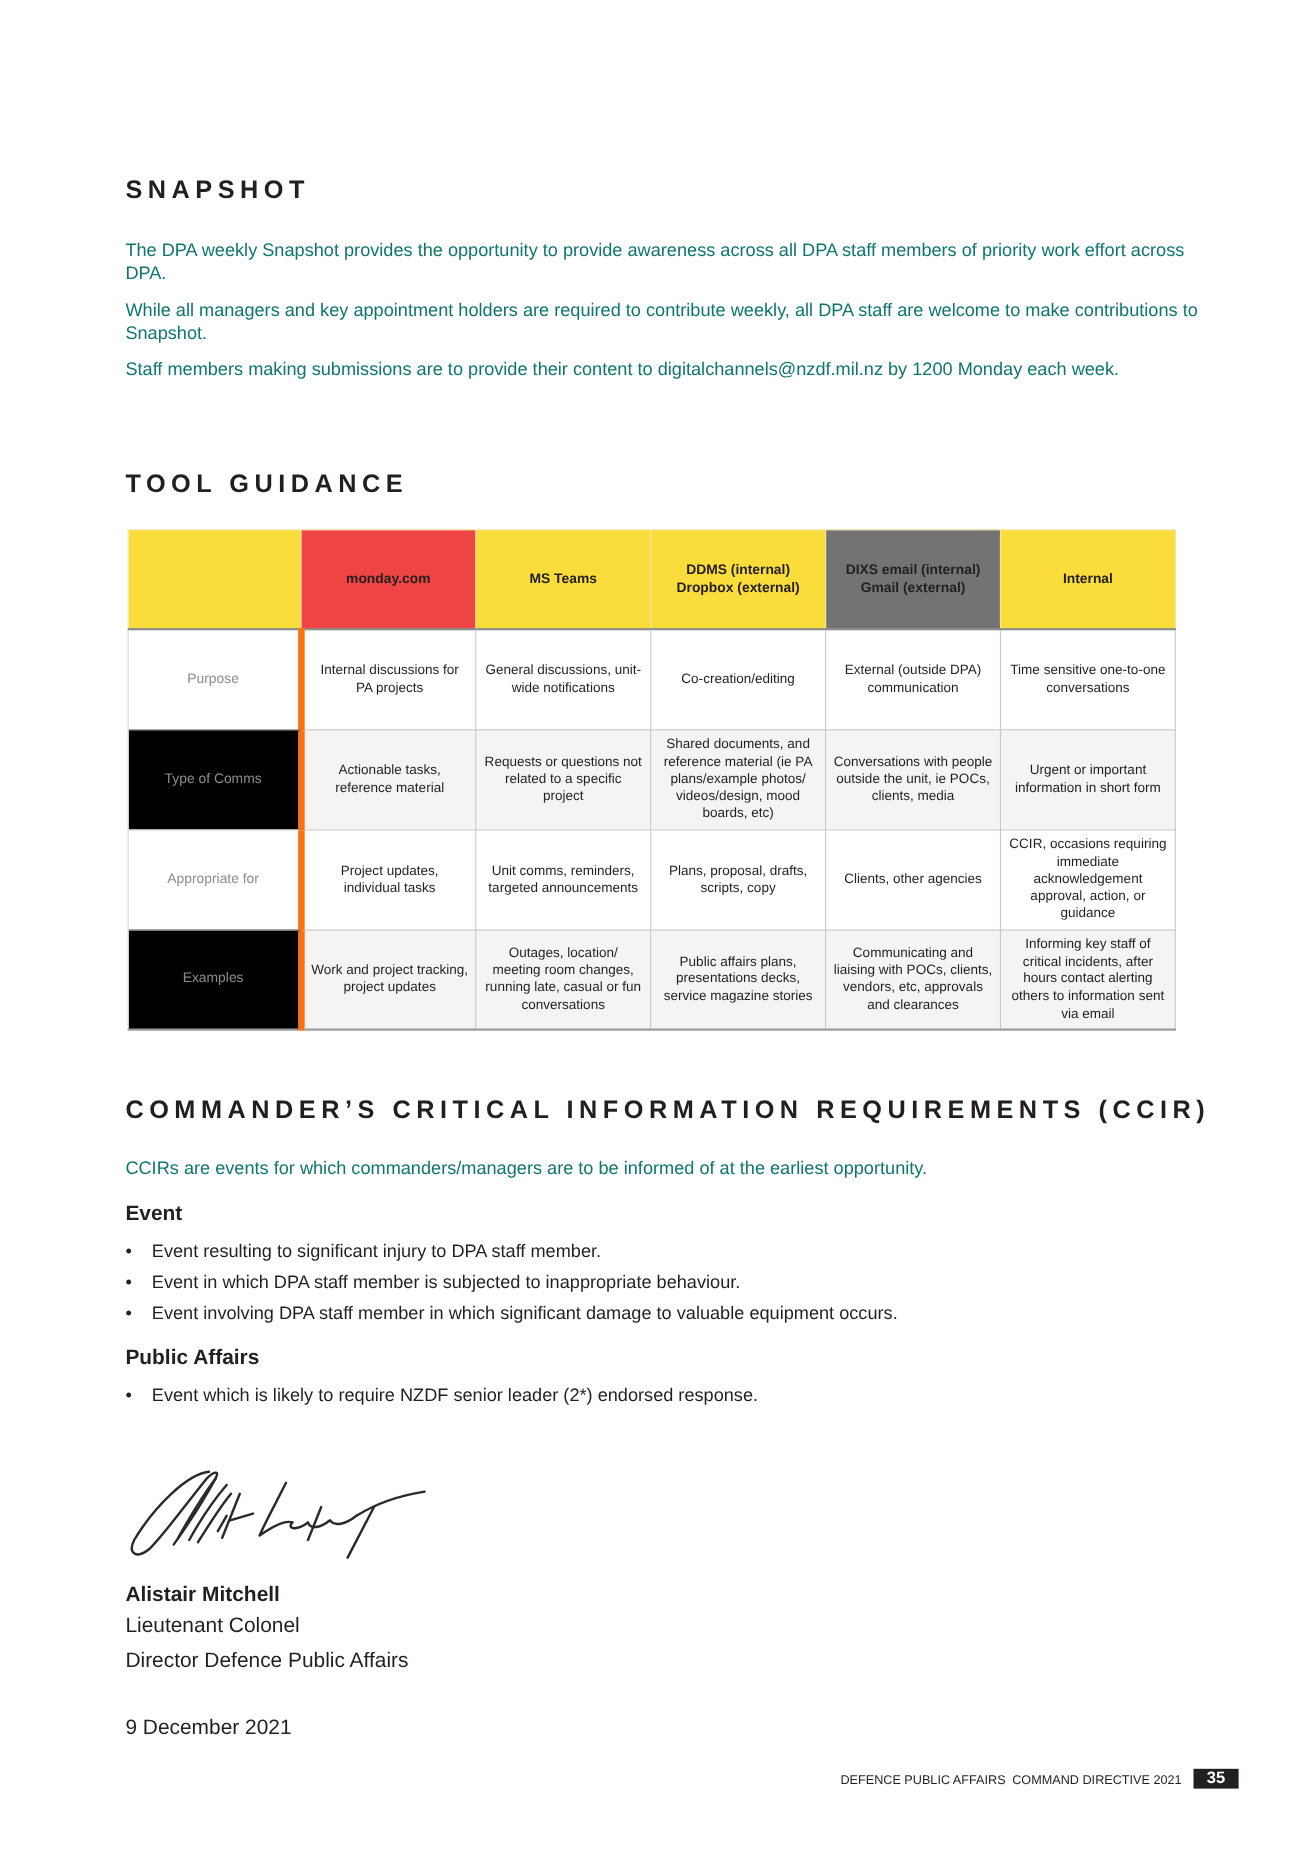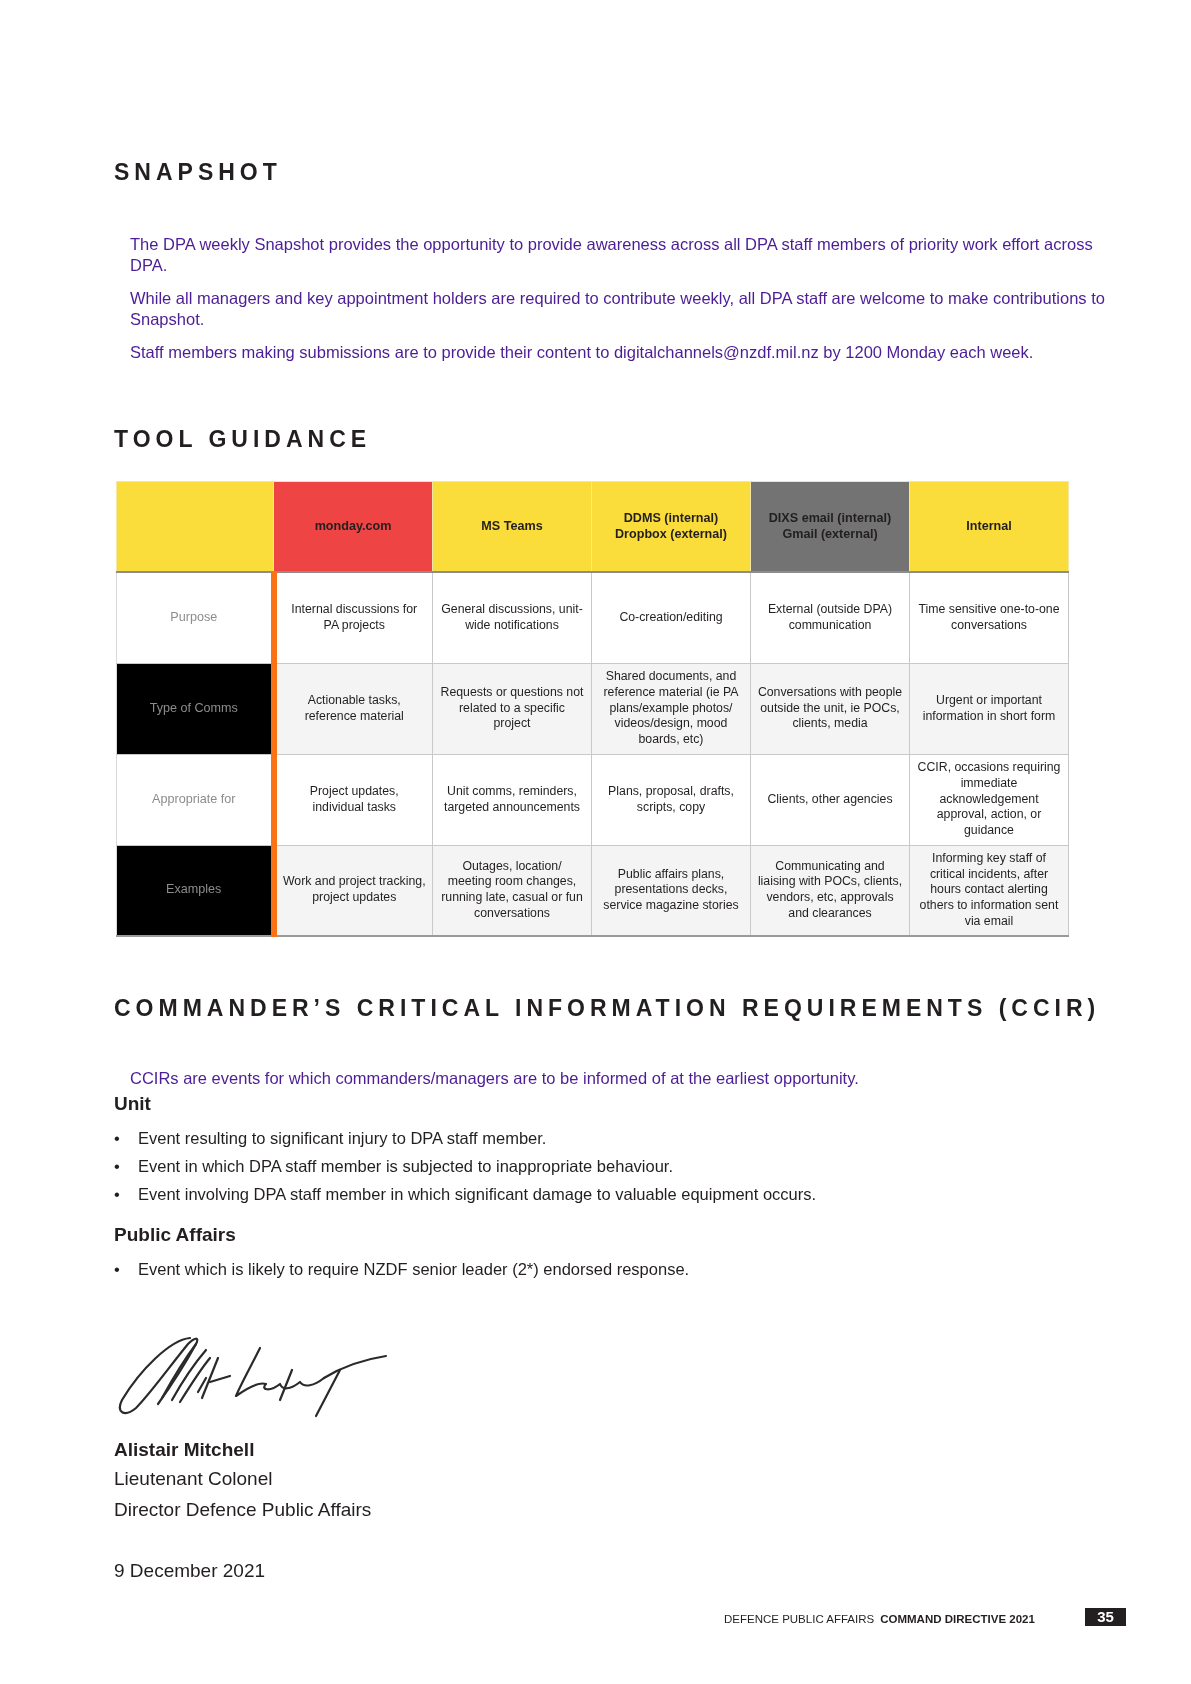--- a/index.html
+++ b/index.html
@@ -5,21 +5,21 @@
   html, body { margin: 0; padding: 0; background: #ffffff; }
   body {
     width: 1191px; height: 1684px; position: relative; overflow: hidden;
     font-family: "Liberation Sans", sans-serif; color: #231f20;
   }
   .abs { position: absolute; }
   .h-section {
     font-family: "Liberation Sans", sans-serif; font-weight: bold;
     font-size: 23px; letter-spacing: 5px; color: #231f20; margin: 0; line-height: 28px;
   }
-  .para { font-size: 16.5px; line-height: 21px; margin: 16px; color: #4c1d95; }
+  .para { font-size: 16.5px; line-height: 21px; margin: 0; color: #0f766e; }
   #snapshot-title { left: 114px; top: 158px; }
   #snapshot-body { left: 114px; top: 218px; width: 980px; }
   #snapshot-body p { margin: 0 0 12px 0; }
 
   #tool-title { left: 114px; top: 397px; width: 960px; }
 
   table.guide {
     position: absolute; left: 116px; top: 481px; width: 952px;
     border-collapse: collapse; table-layout: fixed;
     font-family: "Liberation Sans", sans-serif;
@@ -51,23 +51,23 @@
   #team-list { left: 114px; top: 1128px; width: 1000px; }
   #pa-h { left: 114px; top: 1223px; }
   #pa-list { left: 114px; top: 1259px; width: 1000px; }
 
   #signature { left: 110px; top: 1330px; width: 290px; height: 90px; }
   #sig-name { left: 114px; top: 1438px; font-weight: bold; font-size: 19px; line-height: 24px; }
   #sig-rank { left: 114px; top: 1467px; font-size: 19px; line-height: 24px; }
   #sig-role { left: 114px; top: 1498px; font-size: 19px; line-height: 24px; }
   #sig-date { left: 114px; top: 1559px; font-size: 19px; line-height: 24px; }
 
-  #footer { left: 724px; top: 1609px; height: 20px; display: flex; align-items: center; font-size: 11.5px; color: #231f20; justify-content: flex-end; }
+  #footer { left: 764px; top: 1609px; height: 20px; display: flex; align-items: center; font-size: 11.5px; color: #231f20; justify-content: flex-end; }
   #footer .org { margin-right: 6px; }
-  #footer .doc { font-weight: bold; }
+  #footer .doc { font-weight: normal; }
   #page-num {
     left: 1085px; top: 1608px; width: 41px; height: 18px; background: #231f20; color: #ffffff;
     font-weight: bold; font-size: 15px; line-height: 18px; text-align: center;
   }
 </style>
 </head>
 <body>
 
 <h2 id="snapshot-title" class="abs h-section">SNAPSHOT</h2>
 <div id="snapshot-body" class="abs para">
@@ -132,21 +132,21 @@
       <td>Public affairs plans, presentations decks, service magazine stories</td>
       <td>Communicating and liaising with POCs, clients, vendors, etc, approvals and clearances</td>
       <td>Informing key staff of critical incidents, after hours contact alerting others to information sent via email</td>
     </tr>
   </tbody>
 </table>
 
 <h2 id="ccir-title" class="abs h-section">COMMANDER’S CRITICAL INFORMATION REQUIREMENTS (CCIR)</h2>
 <p id="ccir-intro" class="abs para">CCIRs are events for which commanders/managers are to be informed of at the earliest opportunity.</p>
 
-<h3 id="team-h" class="abs sub-h">Unit</h3>
+<h3 id="team-h" class="abs sub-h">Event</h3>
 <ul id="team-list" class="abs bullets">
   <li><span class="dot">•</span><span>Event resulting to significant injury to DPA staff member.</span></li>
   <li><span class="dot">•</span><span>Event in which DPA staff member is subjected to inappropriate behaviour.</span></li>
   <li><span class="dot">•</span><span>Event involving DPA staff member in which significant damage to valuable equipment occurs.</span></li>
 </ul>
 
 <h3 id="pa-h" class="abs sub-h">Public Affairs</h3>
 <ul id="pa-list" class="abs bullets">
   <li><span class="dot">•</span><span>Event which is likely to require NZDF senior leader (2*) endorsed response.</span></li>
 </ul>

